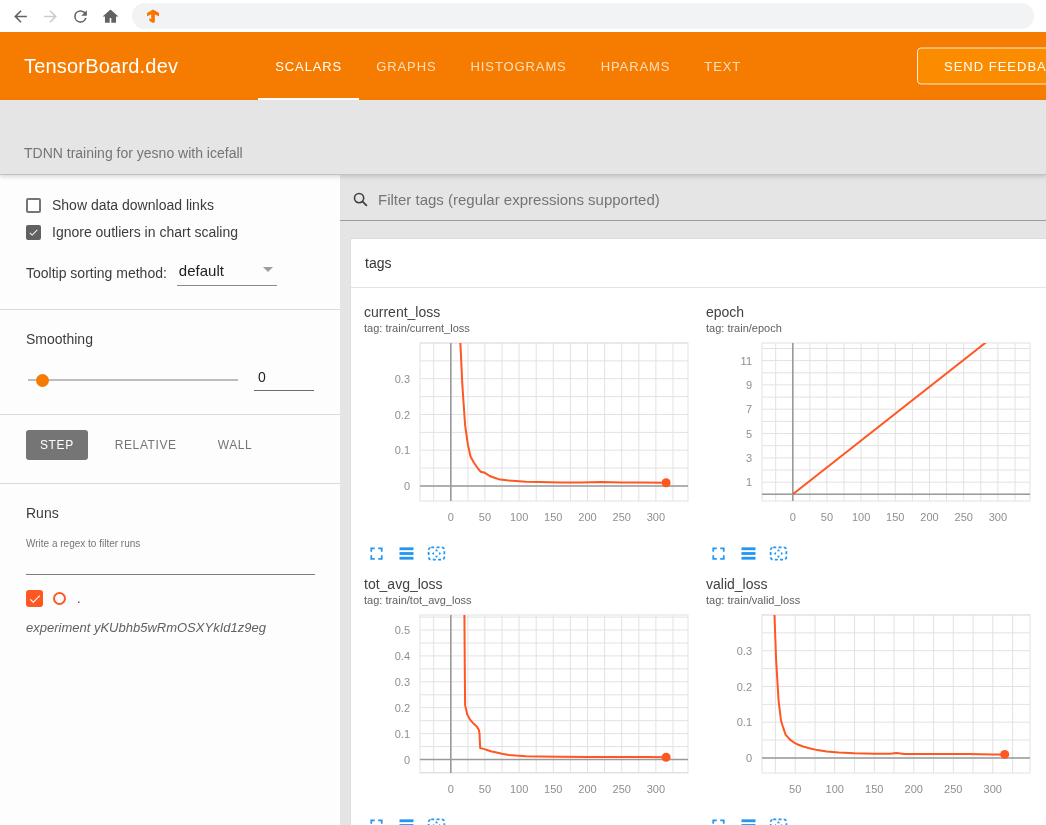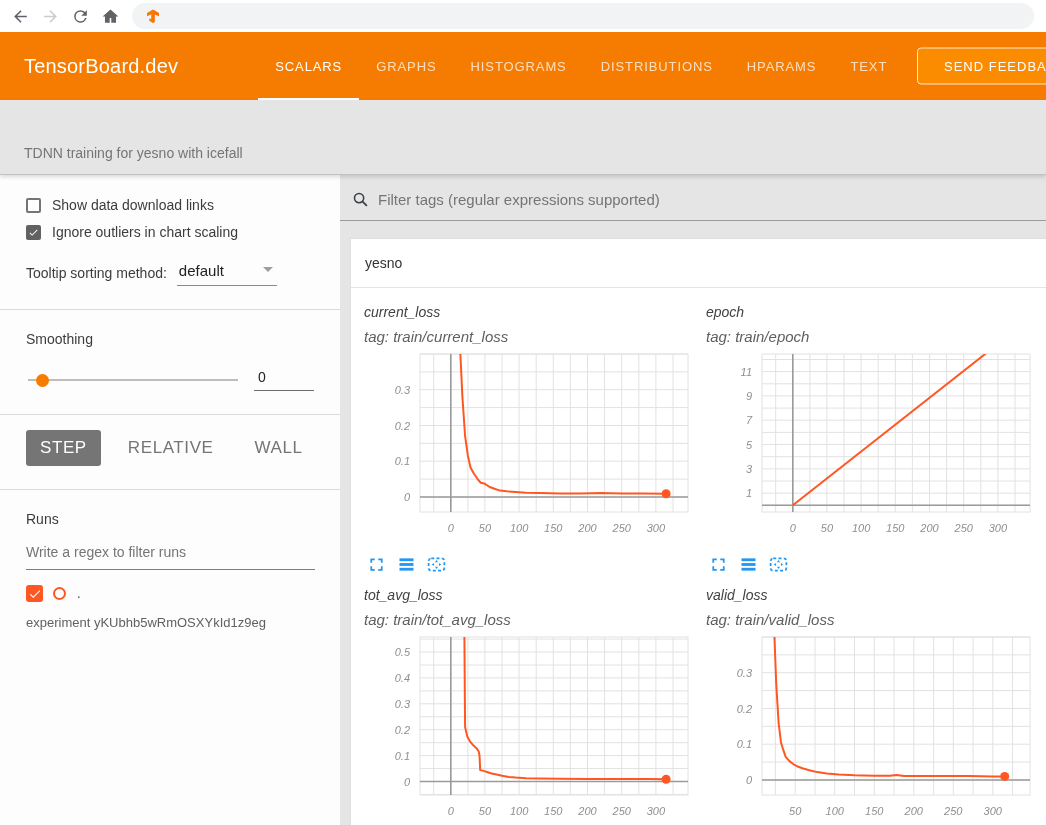--- a/index.html
+++ b/index.html
@@ -58,51 +58,51 @@
   .section-label { font-size:14px; color:#3c3c3c; margin:21px 0 0 26px; }
 
   .slider-row { display:flex; align-items:center; margin:22px 26px 0 28px; }
   .slider-track { flex:1; height:2px; background:#bdbdbd; position:relative; }
   .slider-thumb { position:absolute; left:8px; top:-5.5px; width:13px; height:13px;
     border-radius:50%; background:#f57c00; }
   .slider-value { width:60px; margin-left:16px; border-bottom:1px solid #6e6e6e;
     font-size:14px; color:#212121; padding:0 0 5px 4px; }
 
   .axis-btn-row { display:flex; gap:13px; margin:15px 0 0 26px; }
-  .axis-btn { padding:8px 14px; font-size:17px; letter-spacing:.6px; color:#757575;
+  .axis-btn { padding:8px 14px; font-size:12px; letter-spacing:.6px; color:#757575;
     border:none; background:transparent; border-radius:3px; font-family:inherit; }
   .axis-btn.active { background:#757575; color:#fff; }
 
-  .regex-input { margin:17px 25px 0 26px; font-size:14px; color:#757575;
-    border-bottom:1px solid #7d7d7d; padding-bottom:9px; }
+  .regex-input { margin:17px 25px 0 26px; font-size:10px; color:#757575;
+    border-bottom:1px solid #7d7d7d; padding-bottom:25px; }
   .run-row { display:flex; align-items:center; gap:10px; margin:15px 26px 0 26px; }
   .run-cb { width:17px; height:17px; border-radius:3px; background:#ff5722;
     display:flex; align-items:center; justify-content:center; }
   .run-cb svg { width:14px; height:14px; }
   .run-circle { width:13px; height:13px; border:2px solid #ff5722; border-radius:50%; }
   .run-name { font-size:13px; color:#424242; margin-left:1px; }
   .toggle-btn { display:block; margin:15px 25px 0 26px; width:289px; height:31px;
     background:#e2e2e2; border:none; border-radius:2px; font-size:13px; letter-spacing:.4px;
     color:#757575; font-family:inherit; }
-  .experiment-note { margin:13px 26px 0 26px; font-size:13px; color:#616161; }
+  .experiment-note { margin:13px 26px 0 26px; font-size:13px; color:#616161;font-style:italic; }
 
   
   .filter-row { display:flex; align-items:center; gap:9px; padding:16px 0 12px 12px;
     border-bottom:1px solid #9c9c9c; }
   .filter-row svg { width:17px; height:17px; }
   .filter-placeholder { font-size:15px; color:#757575; }
 
   .tag-card { margin:17px 0 0 10px; width:762px; background:#fff; border:1px solid #dedede; min-height:620px; }
   .card-header { height:49px; border-bottom:1px solid #e4e4e4; display:flex; align-items:center; padding-left:14px; }
   .group-label { font-size:14px; color:#333; }
 
   .chart-grid { display:flex; flex-wrap:wrap; padding:16px 0 0 13px; }
-  .chart-cell { width:342px; margin-bottom:12px;font-style:italic; }
+  .chart-cell { width:342px; margin-bottom:12px; }
   .chart-title { font-size:14px; color:#424242; }
-  .chart-tag { font-size:15px; color:#5f5f5f; margin-top:8px; }
+  .chart-tag { font-size:11px; color:#5f5f5f; margin-top:2px; }
   .chart-cell svg.plot { display:block; margin-top:4px; }
   .icon-row { display:flex; gap:9px; margin:5px 0 0 2px; }
   .chart-icon { width:21px; height:21px; display:block; }
 </style>
 </head>
 <body>
 
 <div class="browser-bar">
   <div class="nav-btn">
     <svg viewBox="0 0 24 24">
@@ -131,21 +131,20 @@
     </svg>
   </div>
 </div>
 
 <div class="tb-header">
   <div class="brand">TensorBoard.dev</div>
   <div class="nav-tabs" id="nav-tabs">
       <div class="tab active">SCALARS</div>
       <div class="tab">GRAPHS</div>
       <div class="tab">HISTOGRAMS</div>
-      <div class="tab">DISTRIBUTIONS</div>
       <div class="tab">HPARAMS</div>
       <div class="tab">TEXT</div>
     </div>
   <button class="feedback-btn">SEND FEEDBACK</button>
 </div>
 
 <div class="experiment-bar">
   <span class="experiment-title">TDNN training for yesno with icefall</span>
 </div>
 
@@ -212,21 +211,21 @@
     <div class="filter-row">
       <svg viewBox="0 0 24 24">
         <circle cx="10" cy="10" r="6.5" fill="none" stroke="#3c4043" stroke-width="2.2"></circle>
         <line x1="15" y1="15" x2="21" y2="21" stroke="#3c4043" stroke-width="2.4"></line>
       </svg>
       <span class="filter-placeholder">Filter tags (regular expressions supported)</span>
     </div>
 
     <div class="tag-card">
       <div class="card-header">
-        <span class="group-label">yesno</span>
+        <span class="group-label">tags</span>
       </div>
       <div class="chart-grid" id="chart-grid">
           <div class="chart-cell">
             <div class="chart-title">current_loss</div>
             <div class="chart-tag">tag: train/current_loss</div>
             <svg class="plot" width="332" height="200">
               <clipPath id="cp0">
                 <rect x="56" y="5" width="268" height="158"></rect>
               </clipPath>
               <line x1="69.7" y1="5" x2="69.7" y2="163" stroke="#e2e2e2" stroke-width="1"></line>

